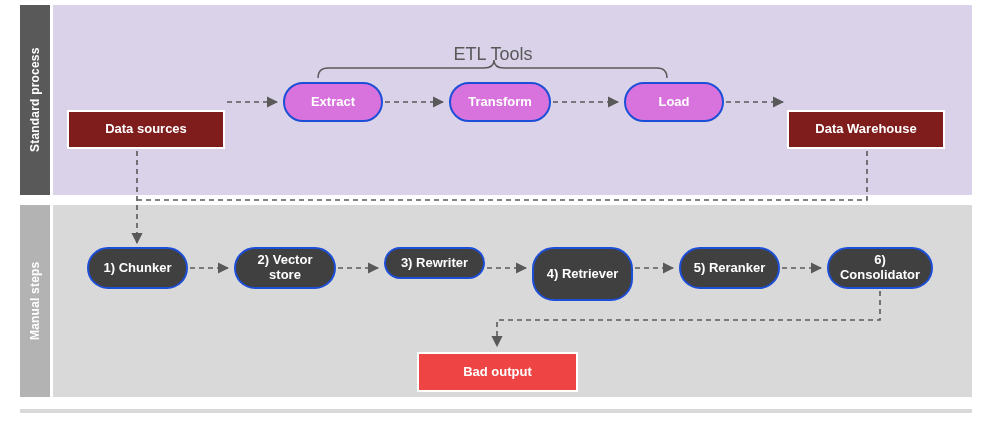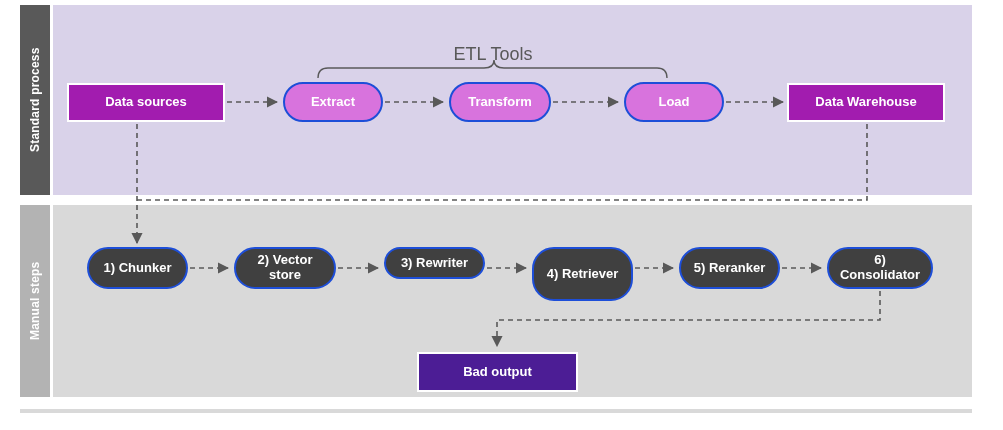--- a/index.html
+++ b/index.html
@@ -22,24 +22,24 @@
   #bottom-rule{position:absolute;left:20px;top:409px;width:952px;height:4px;background:#d9d9d9;}
 
   .node{
     position:absolute;display:flex;align-items:center;justify-content:center;
     text-align:center;color:#ffffff;font-weight:bold;font-size:13px;line-height:1.15;
     box-sizing:border-box;
   }
   .box{border:2px solid #ffffff;}
   .pill{border:2px solid #1d4ed8;border-radius:22px;}
 
-  .n-gray{background:#a21caf;}
+  .n-gray{background:#7f1d1d;margin-top:27px;}
   .n-pink{background:#d873dd;}
   .n-pill-gray{background:#404040;}
-  .n-yellow{background:#4c1d95;text-align:center;}
+  .n-yellow{background:#ef4444;text-align:center;}
 
   #bracket-label{
     position:absolute;left:418px;top:44px;width:150px;
     text-align:center;color:#595959;font-size:18px;font-weight:normal;
   }
 </style>
 </head>
 <body>
 
 <div id="stage">

